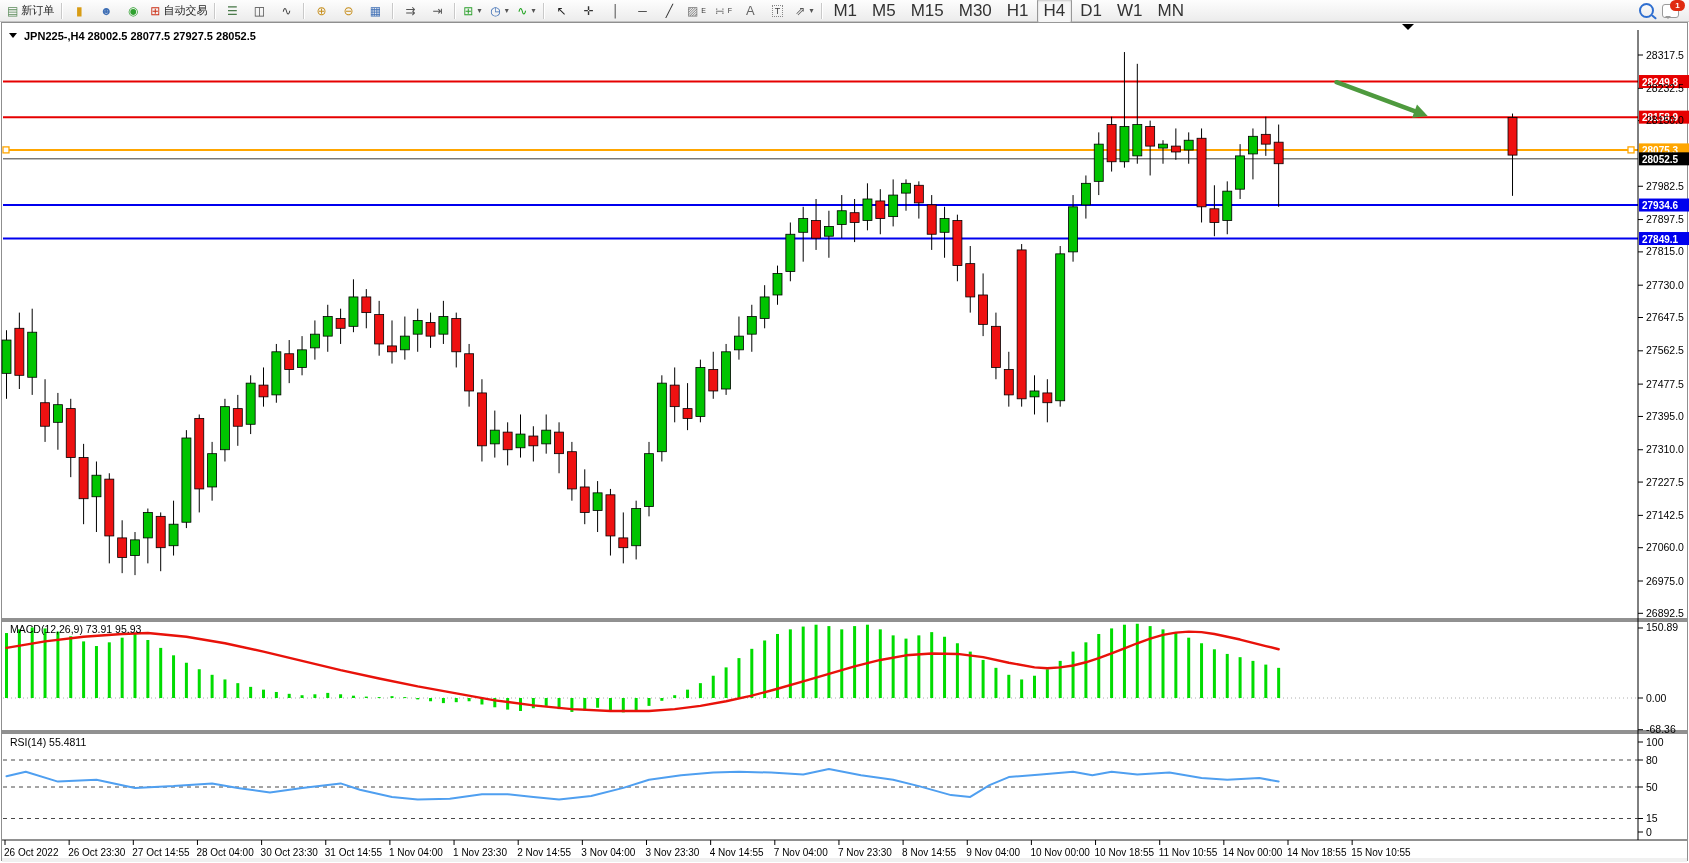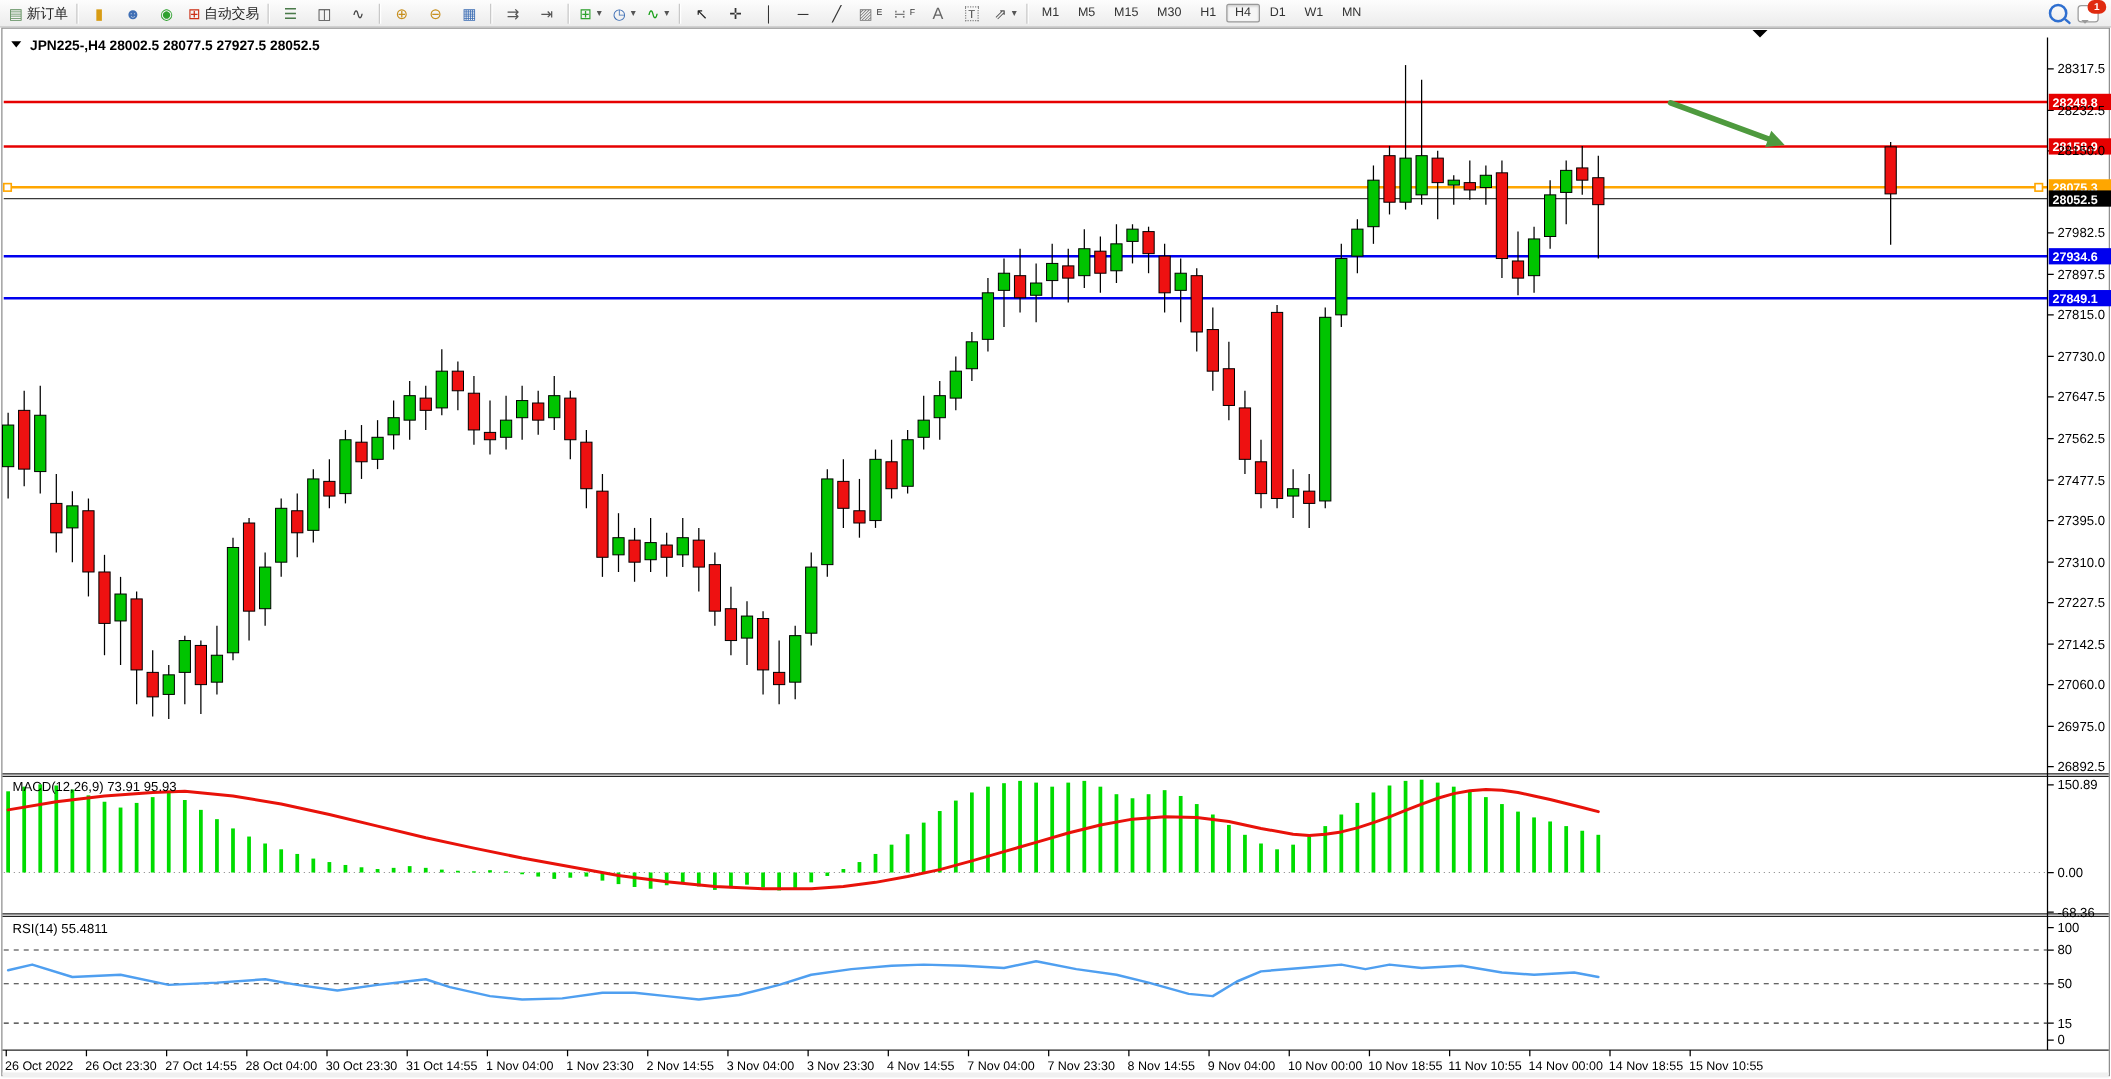--- a/index.html
+++ b/index.html
@@ -6,21 +6,21 @@
     font-family:"Liberation Sans",sans-serif;}
   #stage{position:relative;width:1689px;height:863px;background:#fff;}
   .toolbar{position:absolute;top:0;left:0;width:100%;height:22px;box-sizing:border-box;
     background:linear-gradient(#fdfdfd,#ececec);border-bottom:1px solid #c3c3c3;
     display:flex;align-items:center;padding:0 4px;gap:1px;font-size:11px;color:#222;z-index:5;}
   .tbtn{height:18px;min-width:20px;display:flex;align-items:center;justify-content:center;
     gap:3px;padding:0 3px;border-radius:2px;cursor:default;white-space:nowrap;}
   .g{font-size:12px;line-height:1;}
   .sep{width:1px;height:16px;background:#c9c9c9;margin:0 3px;box-shadow:1px 0 0 #fff;}
   .caret{font-size:8px;color:#555;margin-left:1px;}
-  .tf{padding:1px 6px;color:#333;font-size:10px;border:1px solid transparent;border-radius:2px;}
+  .tf{padding:1px 6px;color:#333;font-size:17px;border:1px solid transparent;border-radius:2px;}
   .tf.active{background:#f6f6f6;border:1px solid #989898;box-shadow:inset 0 1px 2px rgba(0,0,0,.18);text-align:center;}
   .right-tools{margin-left:auto;display:flex;align-items:center;gap:8px;padding-right:6px;}
   .search-glass{position:relative;width:11px;height:11px;border:2px solid #2f6fd0;border-radius:50%;display:inline-block;}
   .search-glass::after{content:"";position:absolute;width:6px;height:2px;background:#2f6fd0;
     transform:rotate(40deg);right:-5px;bottom:-2px;border-radius:1px;}
   .chat{position:relative;width:15px;height:12px;border:1.5px solid #9a9a9a;border-radius:3px;background:#fff;}
   .chat::after{content:"";position:absolute;left:2px;bottom:-5px;border:3px solid transparent;border-top-color:#9a9a9a;}
   .chat .badge{position:absolute;top:-5px;right:-7px;min-width:11px;height:11px;border-radius:6px;
     background:#e02b10;color:#fff;font-size:8px;font-weight:bold;display:flex;align-items:center;
     justify-content:center;padding:0 2px;}

